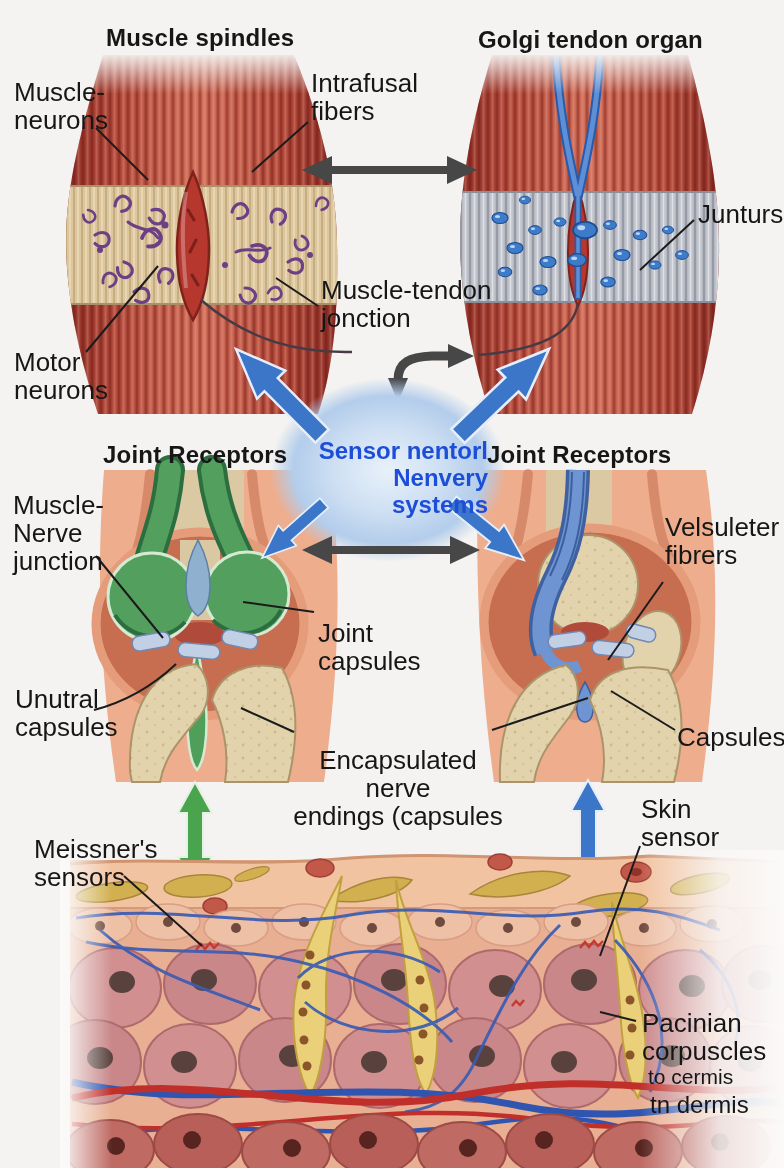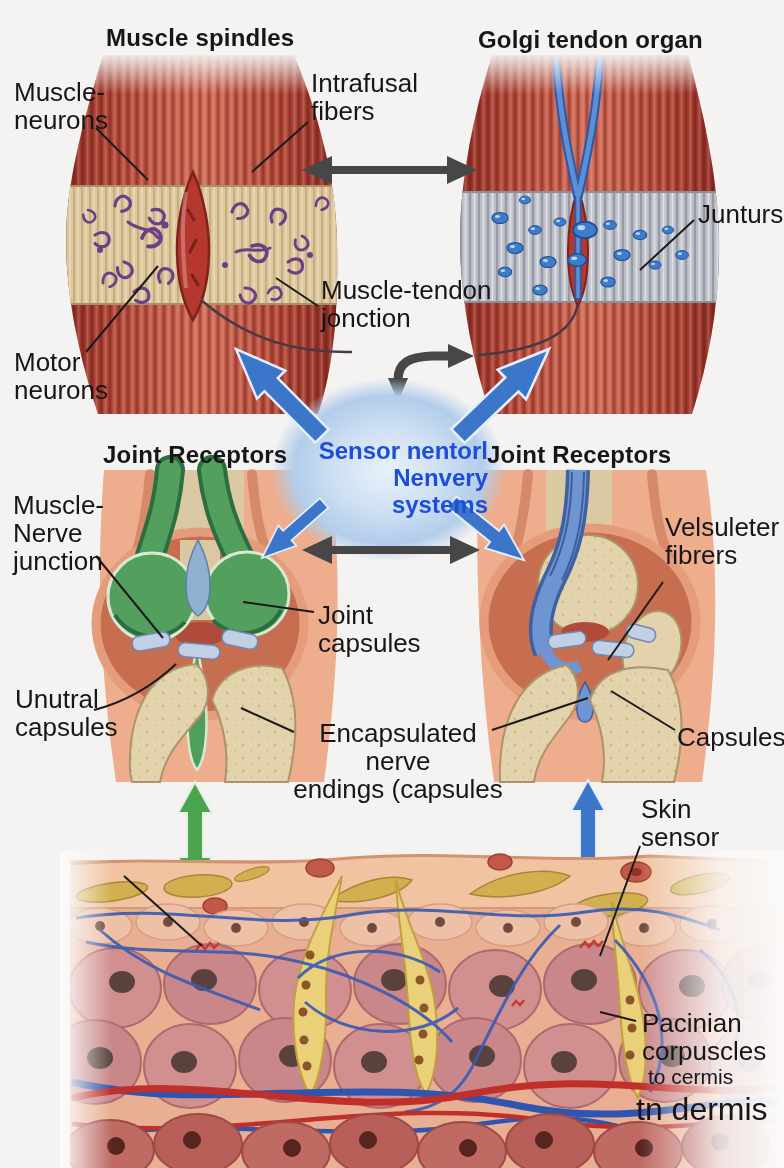--- a/index.html
+++ b/index.html
@@ -2,21 +2,21 @@
 <html style="--background: #f4f3f1; --text: #161616; --arrow_blue: #3b76c8; --arrow_green: #4aa44e; --arrow_dark: #474747; --bubble_core: #e8f1fa; --bubble_edge: #b3cdeb; --muscle_red: #c8614f; --spindle_band_tan: #dcc69e; --golgi_band_silver: #c0c3cb; --joint_green: #53a05e; --bone_tan: #e2d3ad; --skin_peach: #e9af92; --follicle_yellow: #ead179;"><head>
 <meta charset="utf-8">
 <style>
   html,body{margin:0;padding:0;background:#dddddd;}
   .stage{position:relative;width:784px;height:1168px;background:var(--background,#f4f3f1);
          overflow:hidden;font-family:"Liberation Sans",sans-serif;}
   svg.art{position:absolute;left:0;top:0;}
   .t{position:absolute;color:var(--text,#161616);font-size:24px;font-weight:bold;
      white-space:pre-line;letter-spacing:.2px;}
   .lb{position:absolute;color:var(--text,#161616);font-size:26px;line-height:1.07;white-space:pre-line;}
-  .lb.center{text-align:center;}
+  .lb.center{text-align:center;margin-top:27px;}
   .bubble-text{position:absolute;color:#1d4ed8;text-align:right;font-weight:bold;
      font-size:24px;line-height:1.12;white-space:pre-line;}
 </style>
 </head>
 <body>
 
 <div class="stage">
 
 <svg class="art" width="784" height="1168" viewBox="0 0 784 1168">
   <defs>
@@ -432,29 +432,31 @@
 <div class="lb" style="left:311px;top:70px">Intrafusal
 fibers</div>
 <div class="lb" style="left:14px;top:349px">Motor
 neurons</div>
 <div class="lb" style="left:321px;top:277px">Muscle-tendon
 jonction</div>
 <div class="lb" style="left:698px;top:201px">Junturs</div>
 <div class="lb" style="left:13px;top:492px">Muscle-
 Nerve
 junction</div>
-<div class="lb" style="left:318px;top:602px">Joint
+<div class="lb" style="left:318px;top:620px">Joint
 capsules</div>
 <div class="lb" style="left:665px;top:514px">Velsuleter
 fibrers</div>
 <div class="lb" style="left:15px;top:686px">Unutral
 capsules</div>
 <div class="lb center" style="left:292px;top:720px;width:212px">Encapsulated nerve
 endings (capsules</div>
 <div class="lb" style="left:677px;top:724px">Capsules</div>
+<div class="lb" style="left:34px;top:836px">Meissner's
+sensors</div>
 <div class="lb" style="left:641px;top:796px">Skin
 sensor</div>
 <div class="lb" style="left:642px;top:1010px">Pacinian
 corpuscles</div>
 <div class="lb" style="left:648px;top:1066px;font-size:21px">to cermis</div>
-<div class="lb" style="left:636px;top:1092px;font-size:32px">tn dermis</div>
+<div class="lb" style="left:650px;top:1092px;font-size:24px">tn dermis</div>
 
 </div>
 
 </body></html>

